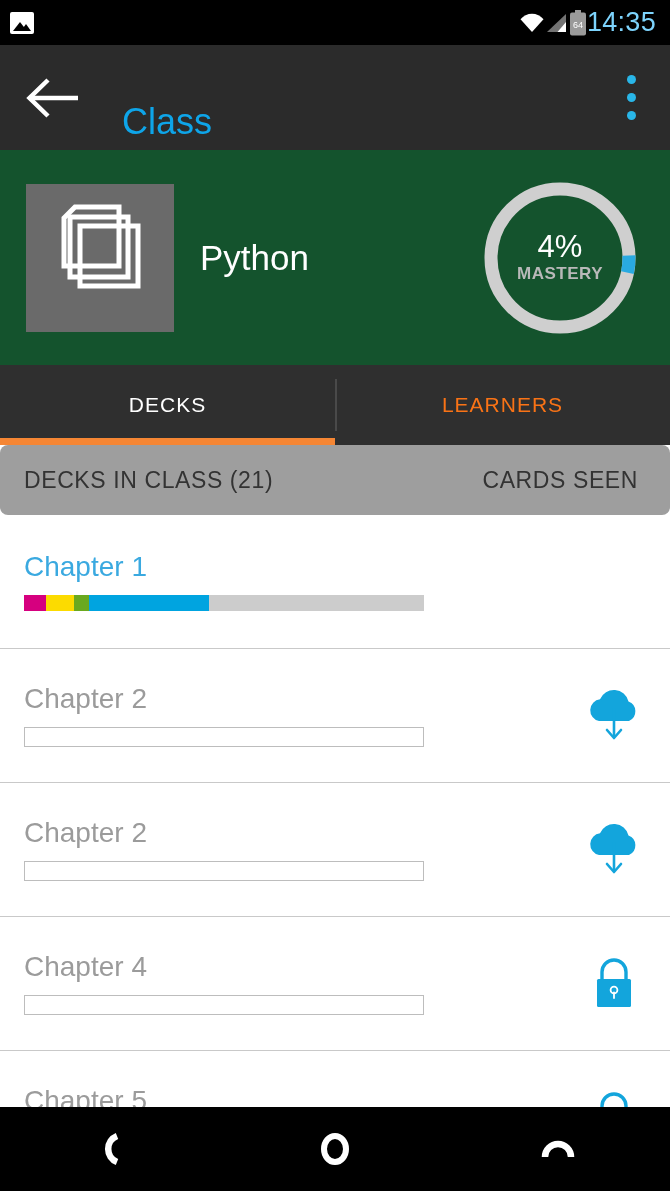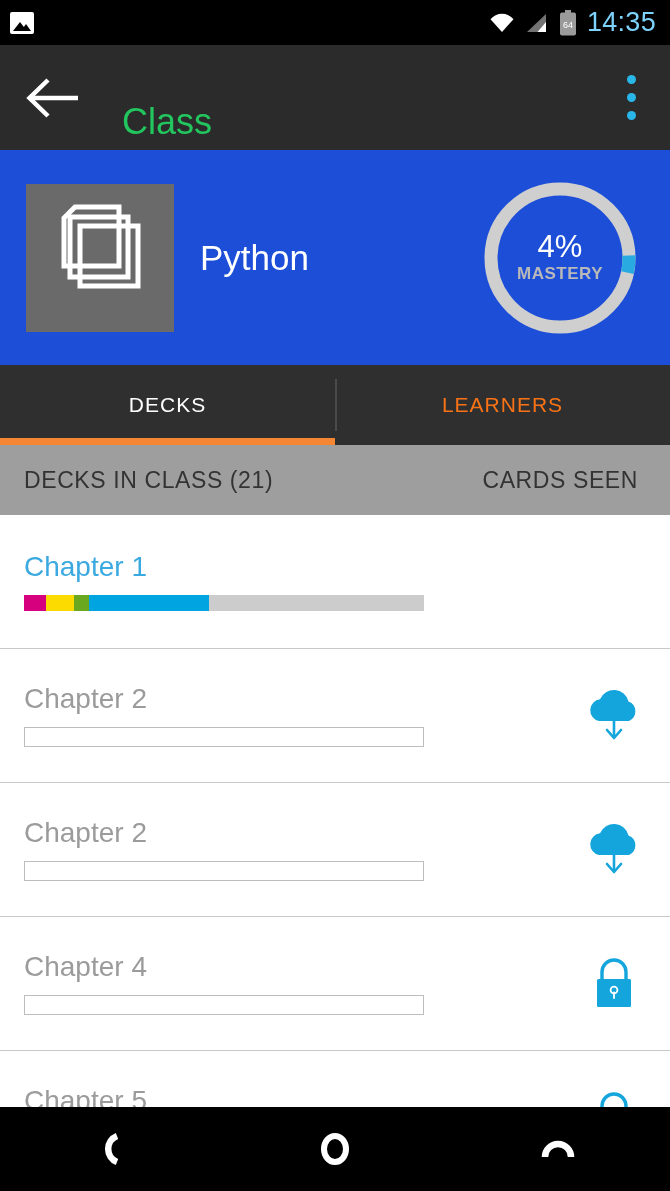--- a/index.html
+++ b/index.html
@@ -11,21 +11,21 @@
   }
   #screen { position:relative; width:670px; height:1191px; overflow:hidden; background:#fff; }
 
   
   .statusbar {
     height:45px; background:#000000;
     display:flex; align-items:center;
     padding:0 14px 0 10px;
   }
   .sb-left { display:flex; align-items:center; gap:8px; }
-  .sb-right { margin-left:auto; display:flex; align-items:center; gap:10px; }
+  .sb-right { margin-left:auto; display:flex; align-items:center; gap:0; }
   .ic-photo {
     width:24px; height:22px; background:#fff; border-radius:2px;
     position:relative; overflow:hidden;
   }
   .ic-photo::after {
     content:""; position:absolute; left:3px; bottom:3px;
     width:0; height:0;
     border-left:7px solid transparent; border-right:7px solid transparent;
     border-bottom:9px solid #000;
   }
@@ -40,28 +40,28 @@
   .ic-batt { width:18px; height:26px; position:relative; }
   .sb-time { color:#7dd3fc; font-size:27px; letter-spacing:0.3px; }
 
   
   .appbar {
     height:105px; background:#2b2b2b;
     display:flex; align-items:center; padding:0 24px 0 26px;
     position:relative;
   }
   .back-arrow { width:56px; height:44px; position:relative; cursor:pointer; }
-  .appbar-title { color:#22c55e; font-size:36px; margin-left:40px; font-weight:400;margin-top:48px; }
+  .appbar-title { color:#0ea5e9; font-size:36px; margin-left:40px; font-weight:400;margin-top:48px; }
   .kebab { margin-left:auto; width:30px; height:50px; display:flex; flex-direction:column;
            justify-content:center; align-items:center; gap:9px; cursor:pointer; }
   .kebab i { display:block; width:9px; height:9px; border-radius:50%; background:#29b6e8; }
 
   
   .hero {
-    height:215px; background:#1d4ed8;
+    height:215px; background:#14532d;
     display:flex; align-items:center; padding:0 13px 0 26px; position:relative;
   }
   .deck-tile {
     width:148px; height:148px; background:#6a6a6a;
     display:flex; align-items:center; justify-content:center; flex:0 0 auto;
   }
   .hero-title { color:#ffffff; font-size:35px; margin-left:26px; font-weight:400; }
   .mastery { position:absolute; right:28px; top:50%; transform:translateY(-50%);
              width:164px; height:164px; }
   .mastery-center {
@@ -76,21 +76,21 @@
   .tab { flex:1; display:flex; align-items:center; justify-content:center;
          font-size:21px; letter-spacing:1px; cursor:pointer; position:relative; }
   .tab.active { color:#ffffff; }
   .tab.inactive { color:#f97316; }
   .tab-divider { position:absolute; left:335px; top:14px; width:2px; height:52px; background:#4a4a4a; }
   .tab-underline { position:absolute; left:0; bottom:0; width:335px; height:7px; background:#f58634; }
 
   
   .colhead {
     height:70px; background:#9e9e9e; display:flex; align-items:center;
-    color:#333333; font-size:23px; letter-spacing:0.6px;
+    color:#333333; font-size:23px; letter-spacing:0.6px;border-radius:8px;
   }
   .colhead .c1 { padding-left:24px; }
   .colhead .c2 { margin-left:auto; padding-right:32px; }
 
   
   .list { background:#ffffff; }
   .row { position:relative; height:134px; border-bottom:1px solid #c9c9c9;
          display:flex; align-items:center; padding:0 24px; cursor:pointer; }
   .row-main { flex:1 1 auto; display:flex; flex-direction:column; justify-content:center; gap:14px; }
   .row-title { font-size:28px; font-weight:400; line-height:1; }

